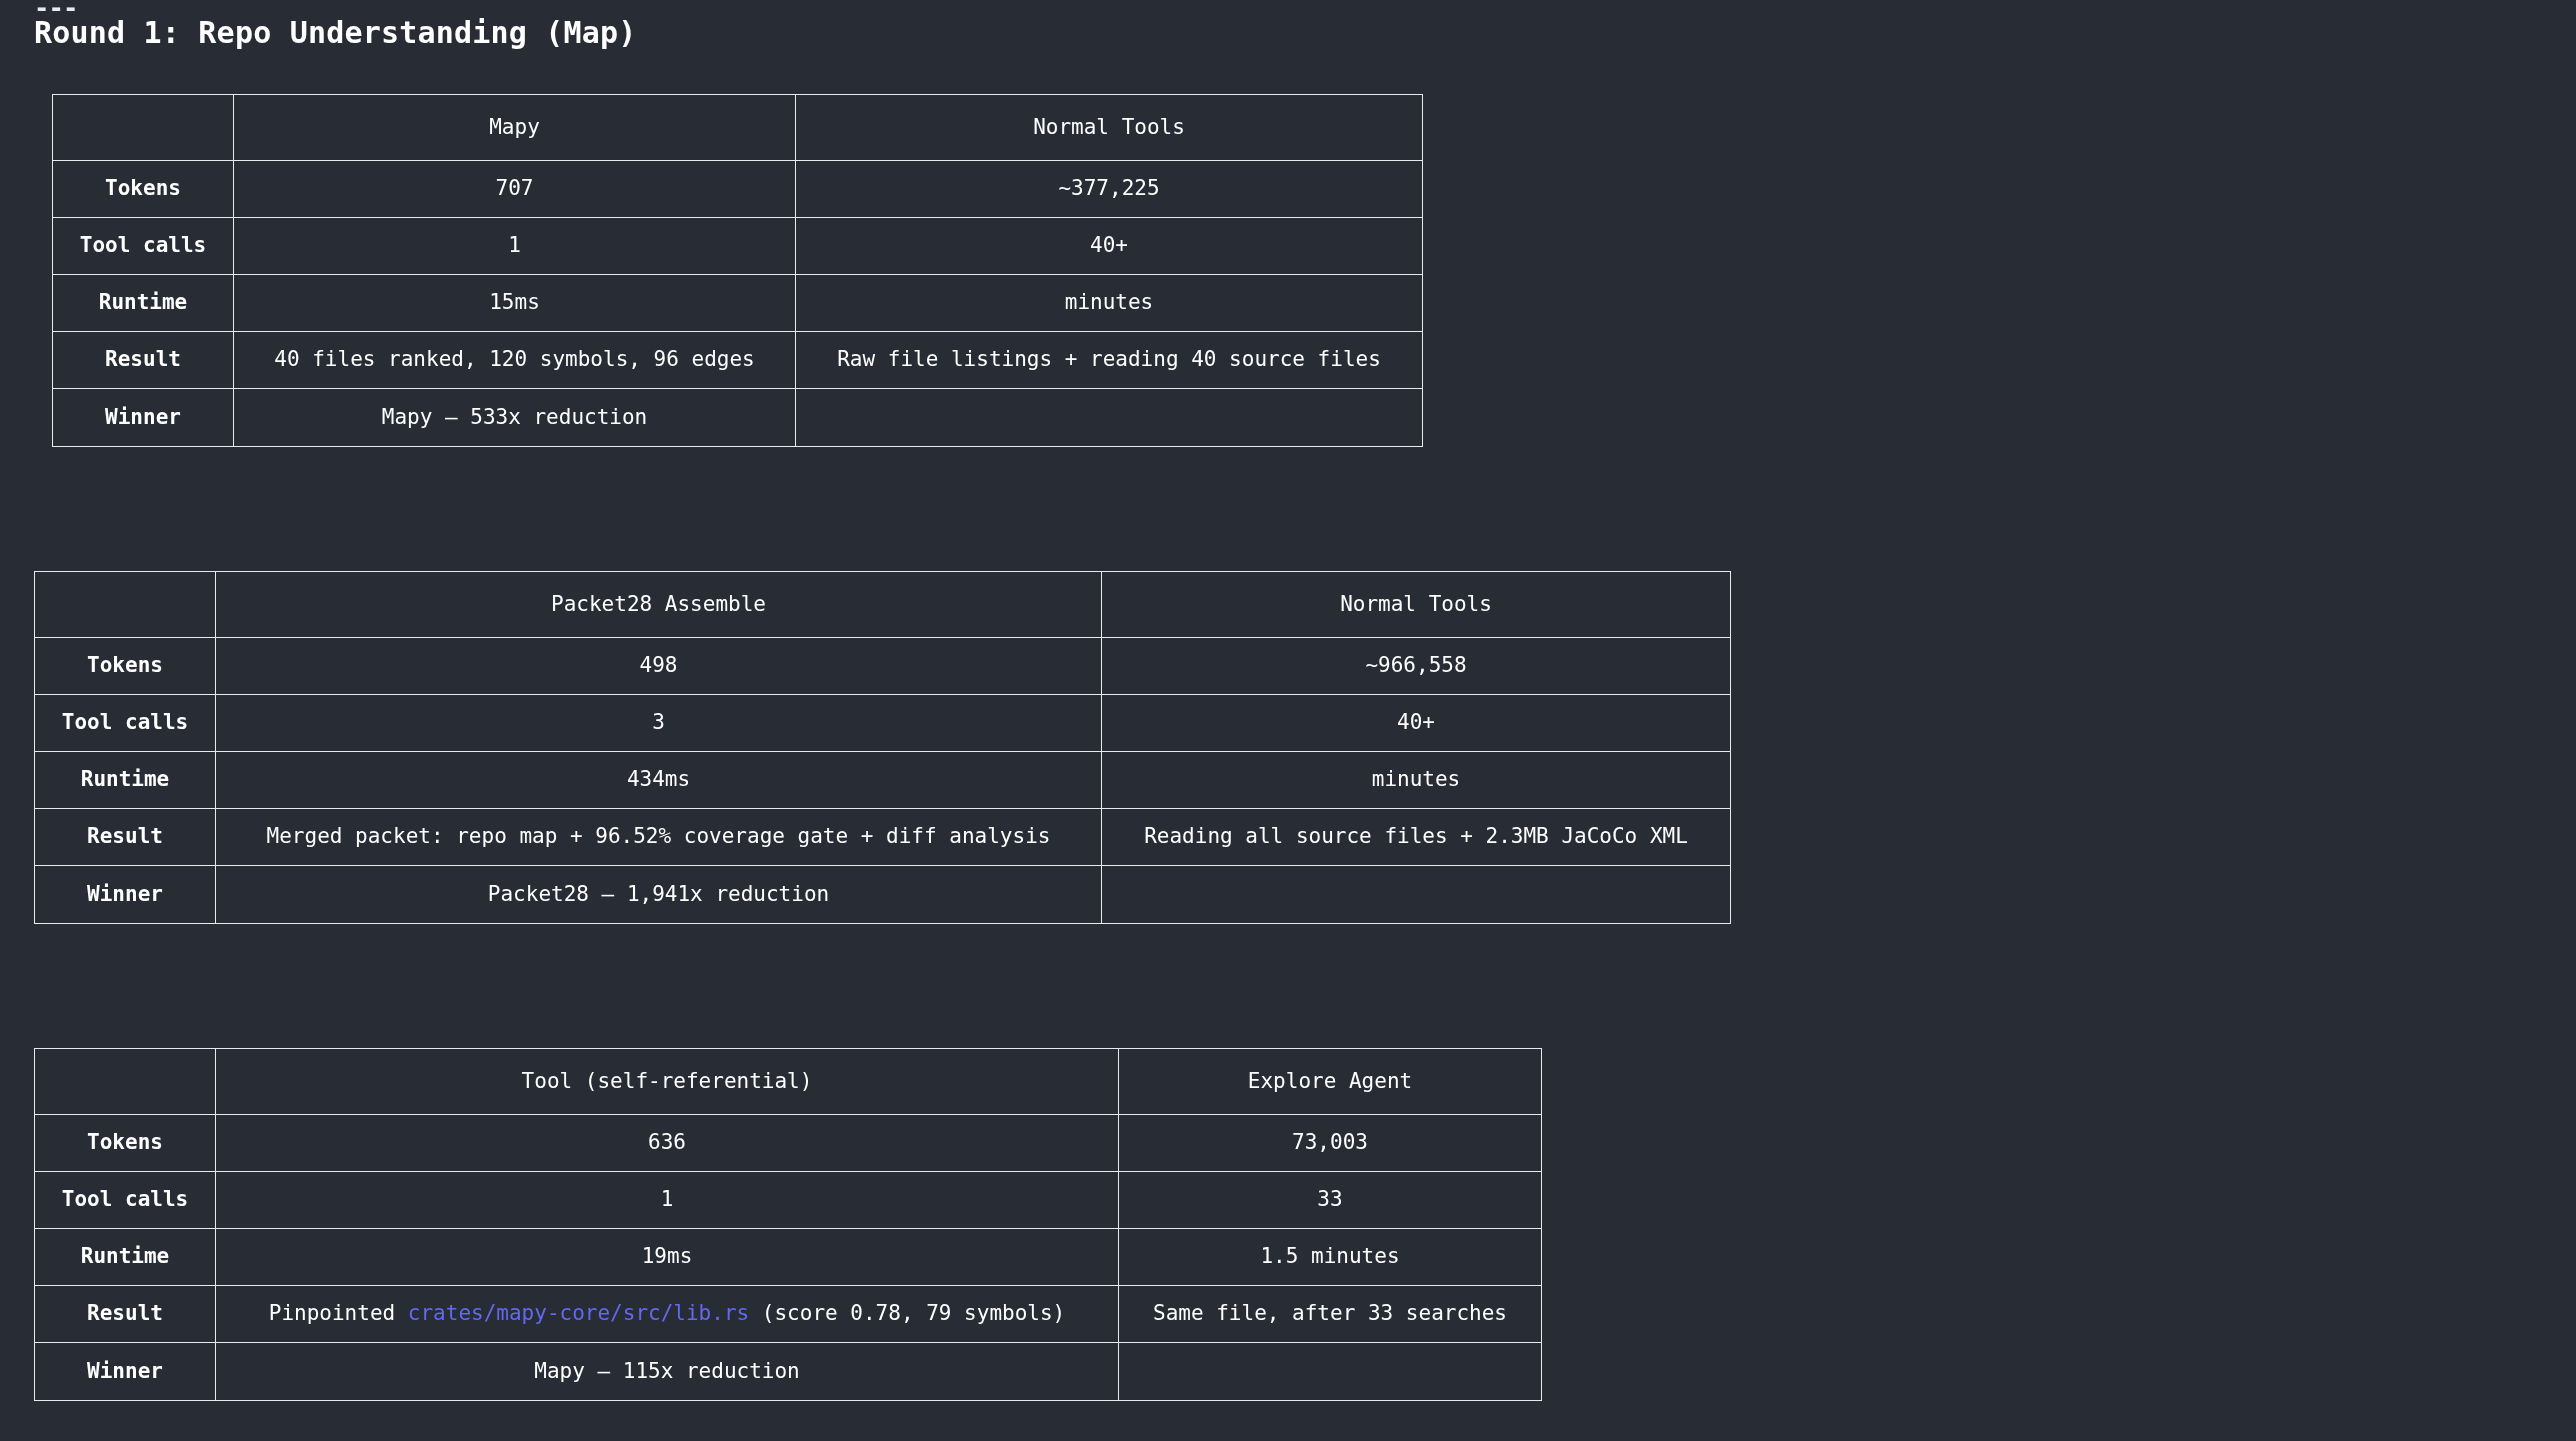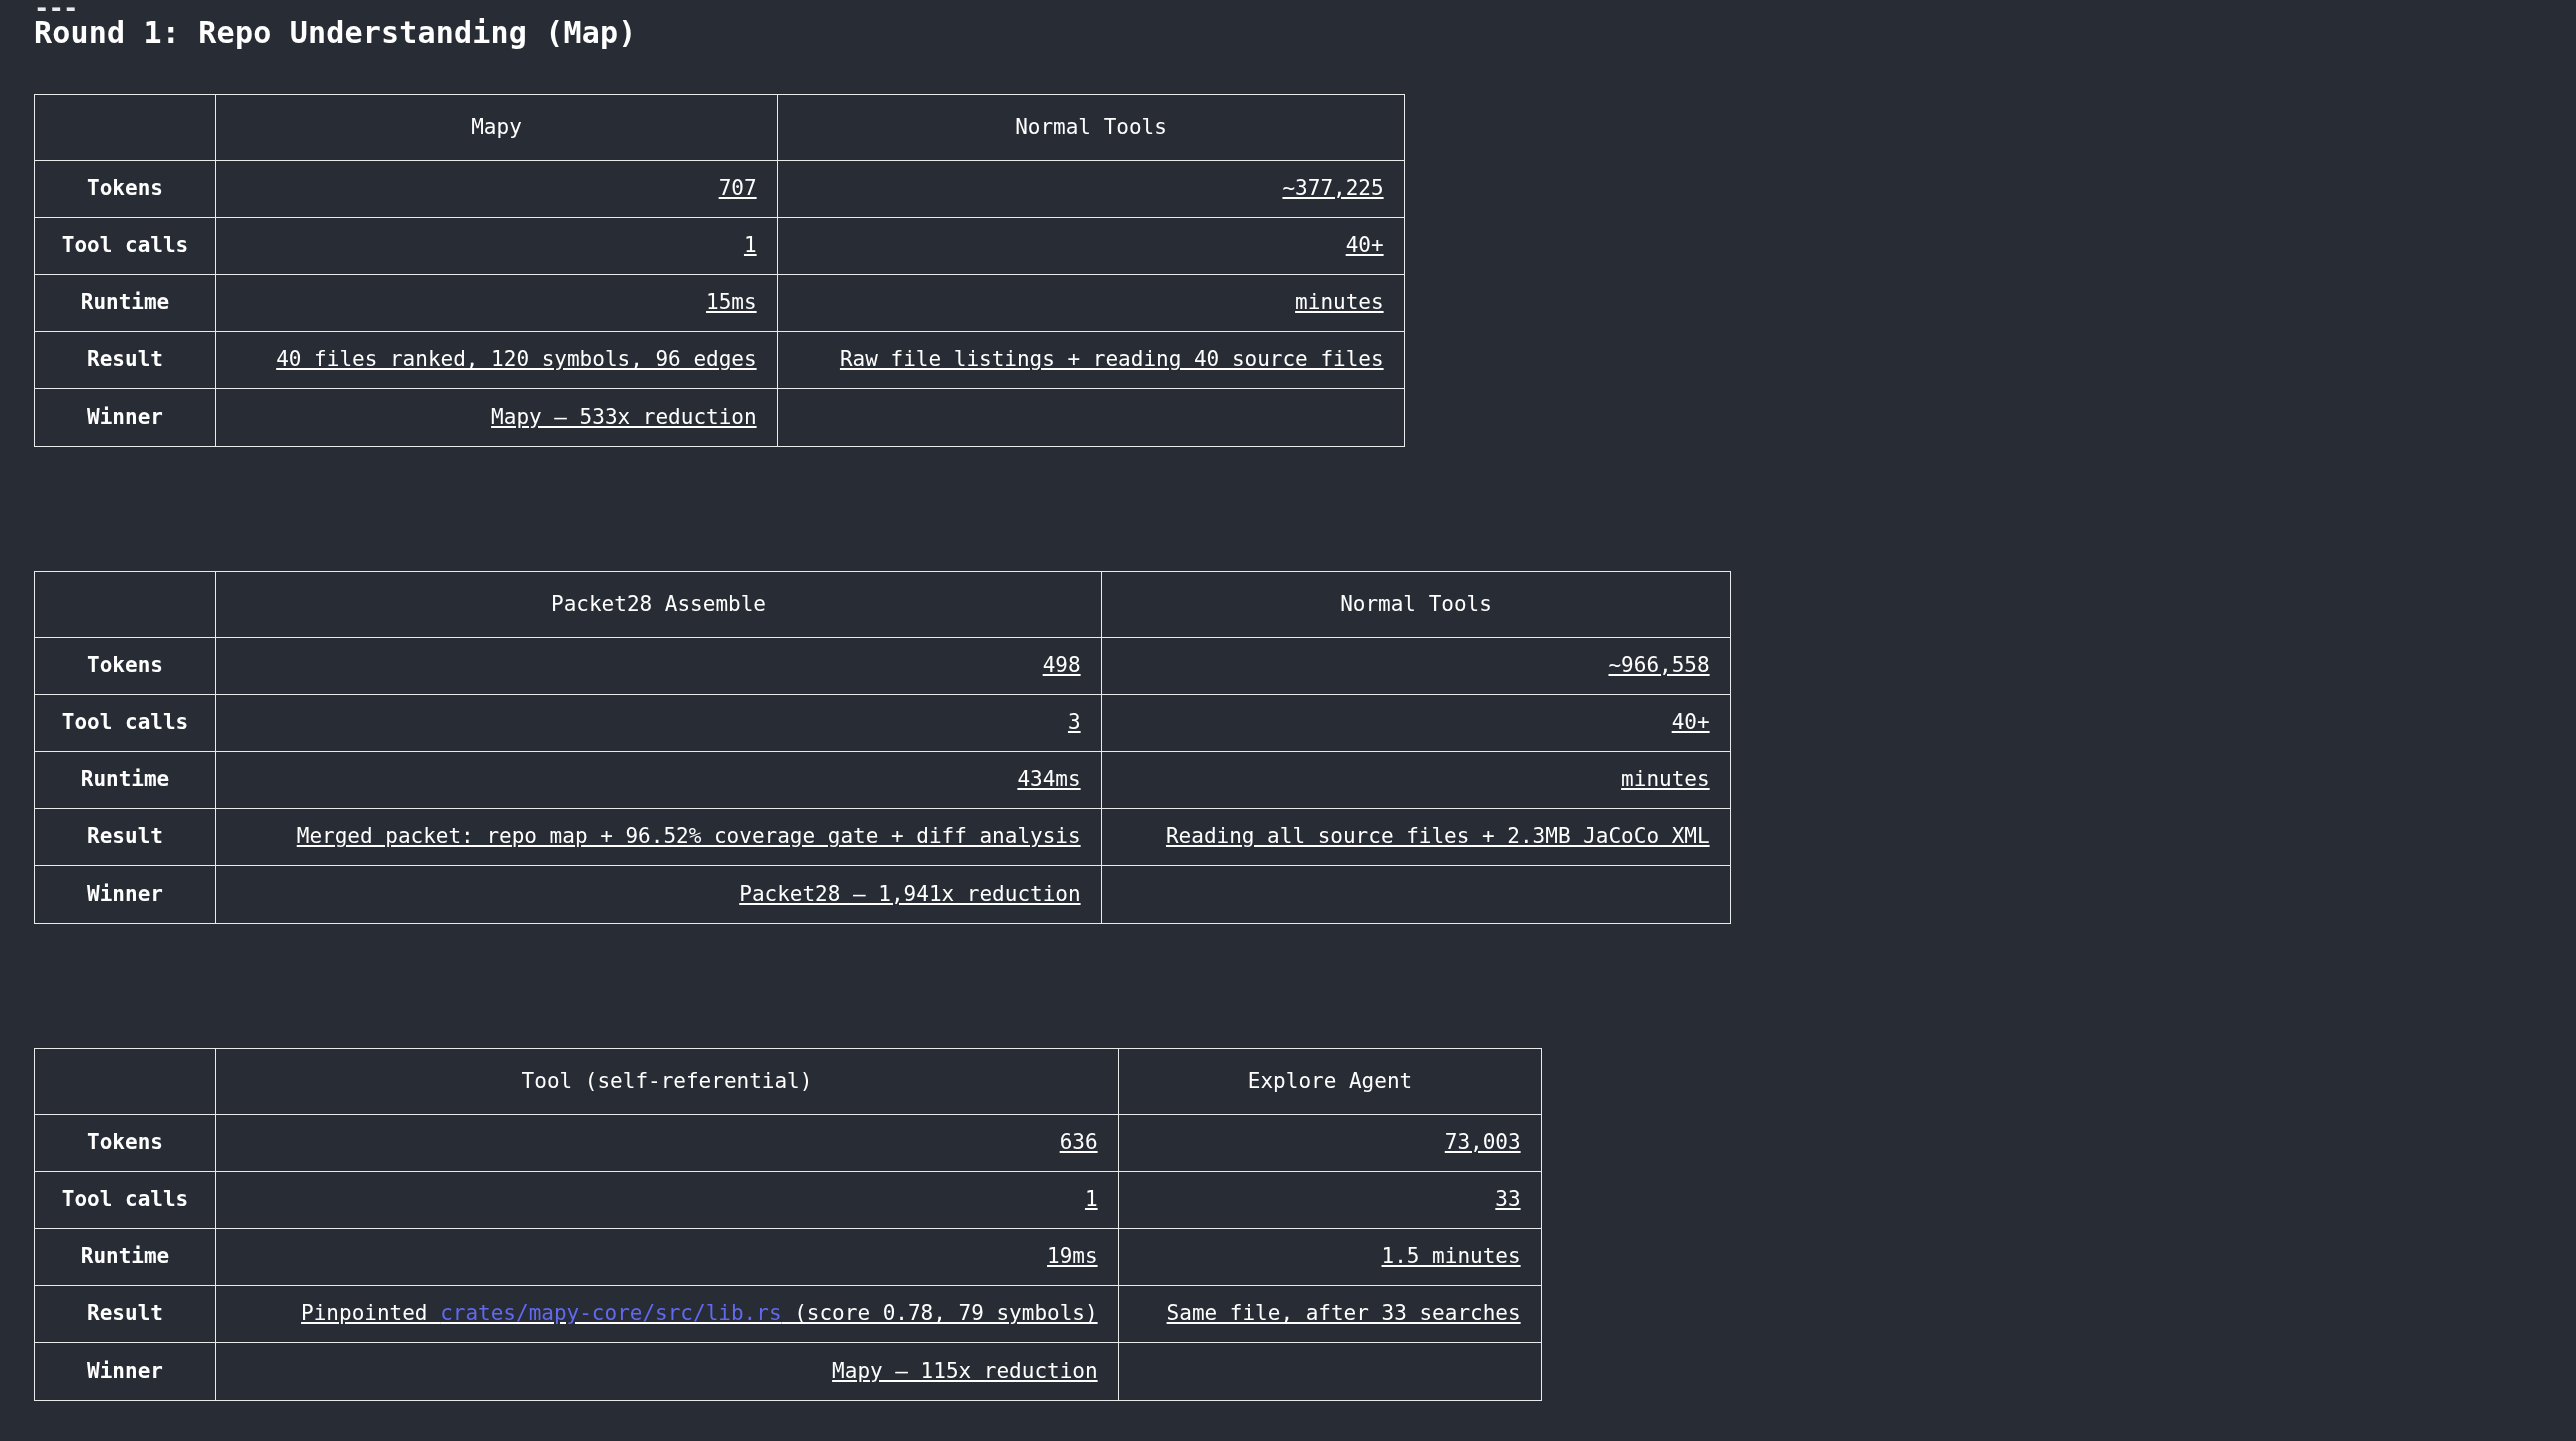--- a/index.html
+++ b/index.html
@@ -56,33 +56,33 @@
     color: #ffffff;
     white-space: nowrap;
     overflow: hidden;
   }
   table.cmp thead th {
     text-align: center;
     height: 34px;
     font-weight: 400;
   }
   table.cmp thead th.corner { border-right-width: 1.7px; }
-  table.cmp tbody td { text-align: right; text-decoration: underline; }
+  table.cmp tbody td { text-align: center; }
   table.cmp tbody th.rowlabel {
     text-align: center;
     font-weight: 700;
   }
   td.bold, th.rowlabel { font-weight: 700; }
   td.bold { font-weight: 700; }
   .codelink {
     color: #6169ee;
     text-decoration: none;
   }
   
-  #table-round-1 { left: 34px; top: 94px; width: 1370px; }
+  #table-round-1 { left: 52px; top: 94px; width: 1370px; }
   #table-round-1 col.c0 { width: 181px; }
   #table-round-1 col.c1 { width: 562px; }
   #table-round-1 col.c2 { width: 627px; }
   
   #table-round-2 { left: 34px; top: 571px; width: 1695px; }
   #table-round-2 col.c0 { width: 181px; }
   #table-round-2 col.c1 { width: 886px; }
   #table-round-2 col.c2 { width: 629px; }
   
   #table-round-3 { left: 34px; top: 1048px; width: 1506px; }

